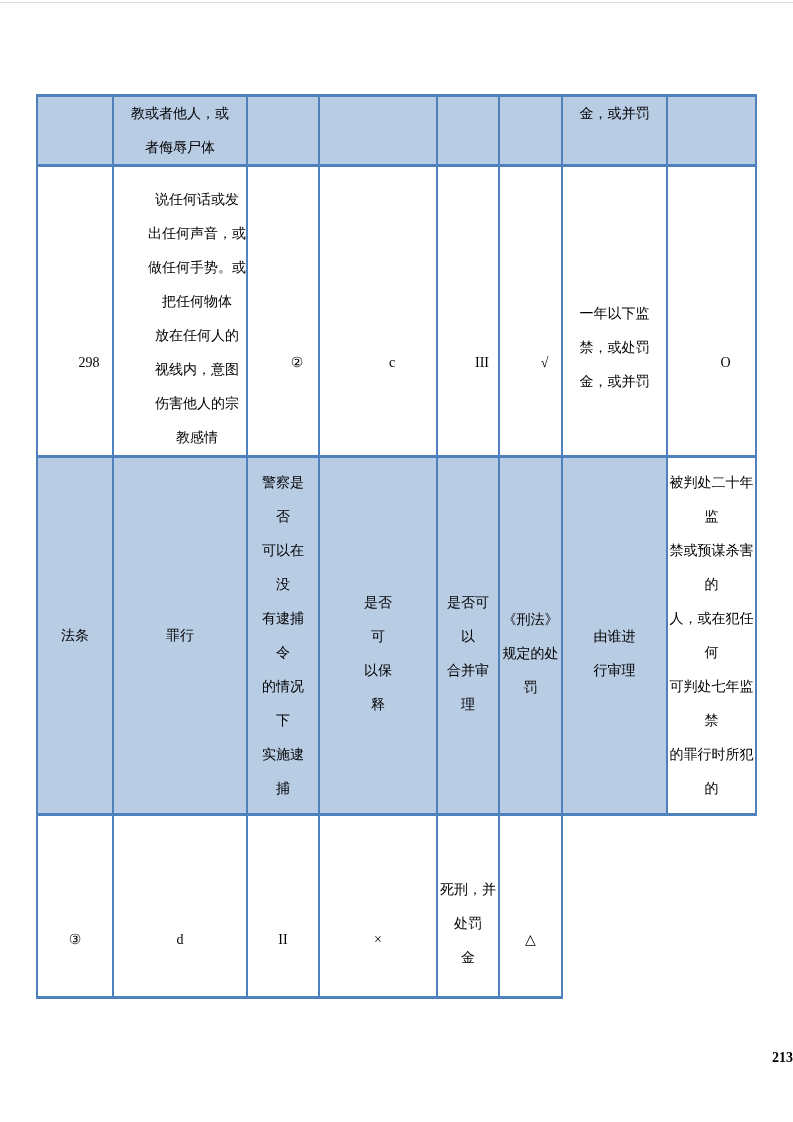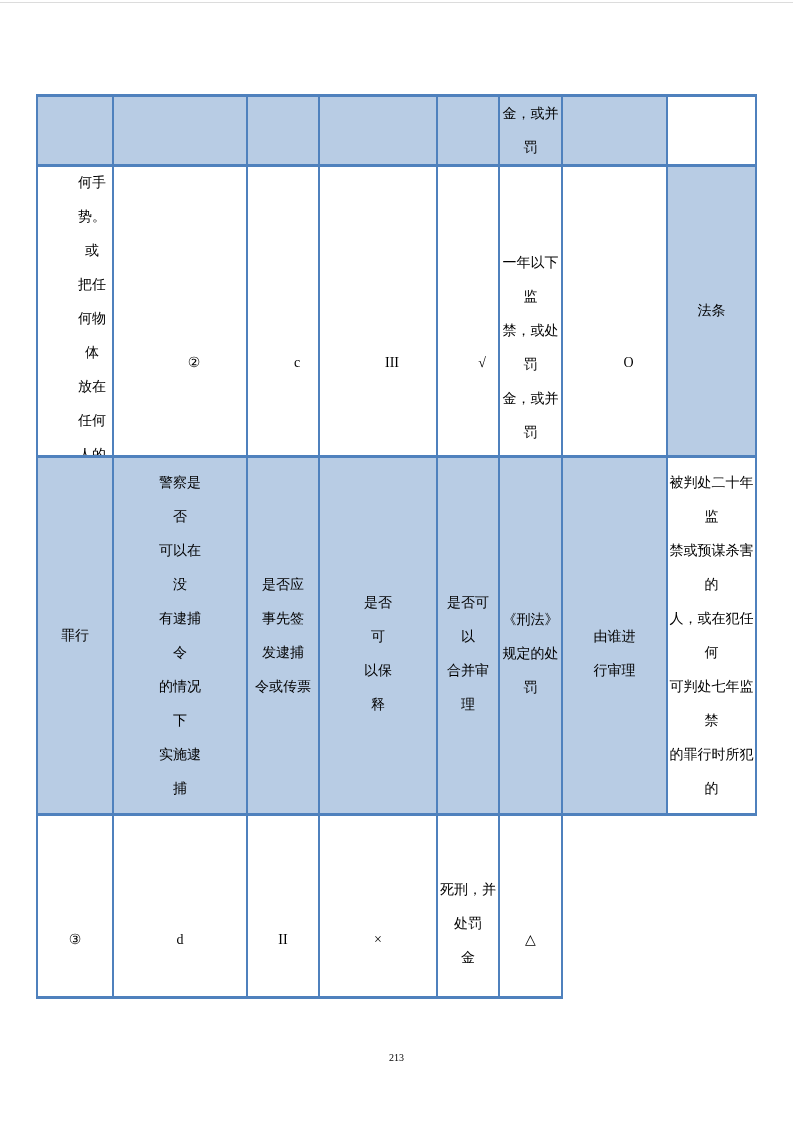--- a/index.html
+++ b/index.html
@@ -42,31 +42,35 @@
   .blue{background:#b8cce4;}
   .v-top{align-items:flex-start;}
   .dy8{transform:translateY(8px);margin-left:34px;}
   .dy18{transform:translateY(18px);}
   .dy34{transform:translateY(34px);}
   .dy37{transform:translateY(37px);}
   .dy50{transform:translateY(50px);}
   .dy52{transform:translateY(52px);margin-left:28px;}
   .footer{
     position:absolute;top:1047px;left:0;width:100%;
-    text-align:center;font-size:10px;line-height:22px;
+    text-align:right;font-size:14px;line-height:22px;font-weight:bold;
   }
 </style>
 </head>
 <body>
 
 <div class="top-edge"></div>
 
 <div class="law-table">
 
   <div class="cell blue"></div>
+  <div class="cell blue v-top">
+      <span>教或者他人，或
+者侮辱尸体</span>
+    </div>
   <div class="cell blue"></div>
   <div class="cell blue"></div>
   <div class="cell blue"></div>
   <div class="cell blue"></div>
   <div class="cell blue v-top">
       <span>金，或并罚</span>
     </div>
   <div class="cell blue"></div>
 
   <div class="cell">
@@ -115,26 +119,20 @@
 可以在
 没
 有逮捕
 令
 的情况
 下
 实施逮
 捕</span>
     </div>
   <div class="cell blue">
-      <span>是否应
-事先签
-发逮捕
-令或传票</span>
-    </div>
-  <div class="cell blue">
       <span class="dy18">是否
 可
 以保
 释</span>
     </div>
   <div class="cell blue">
       <span class="dy18">是否可
 以
 合并审
 理</span>

